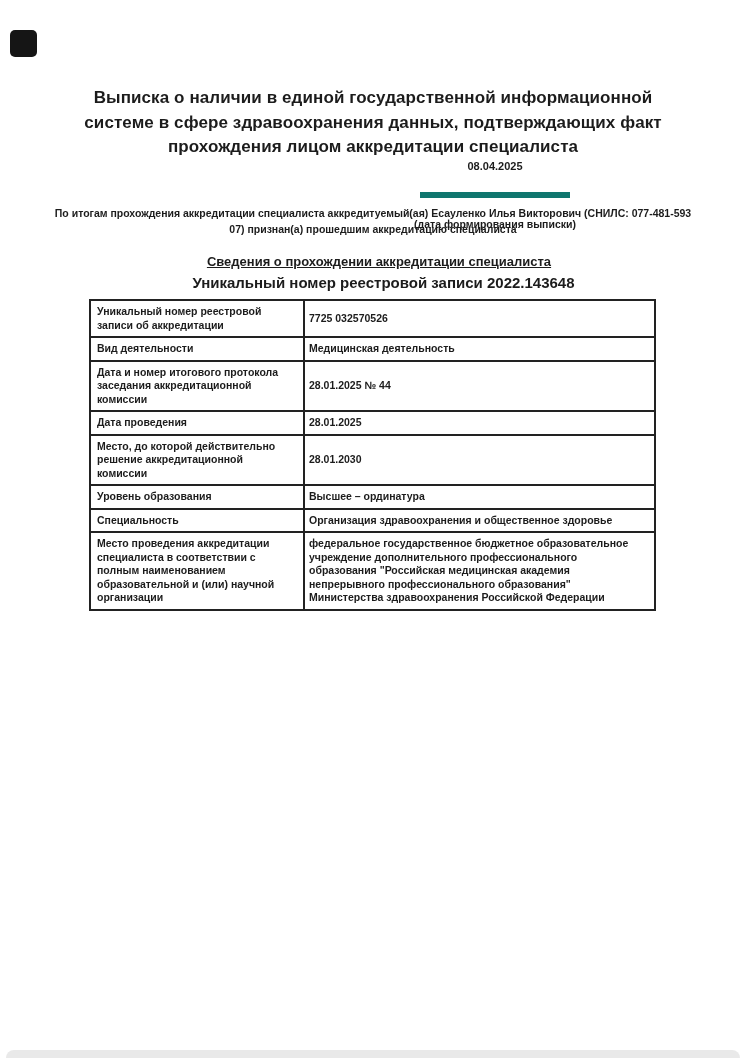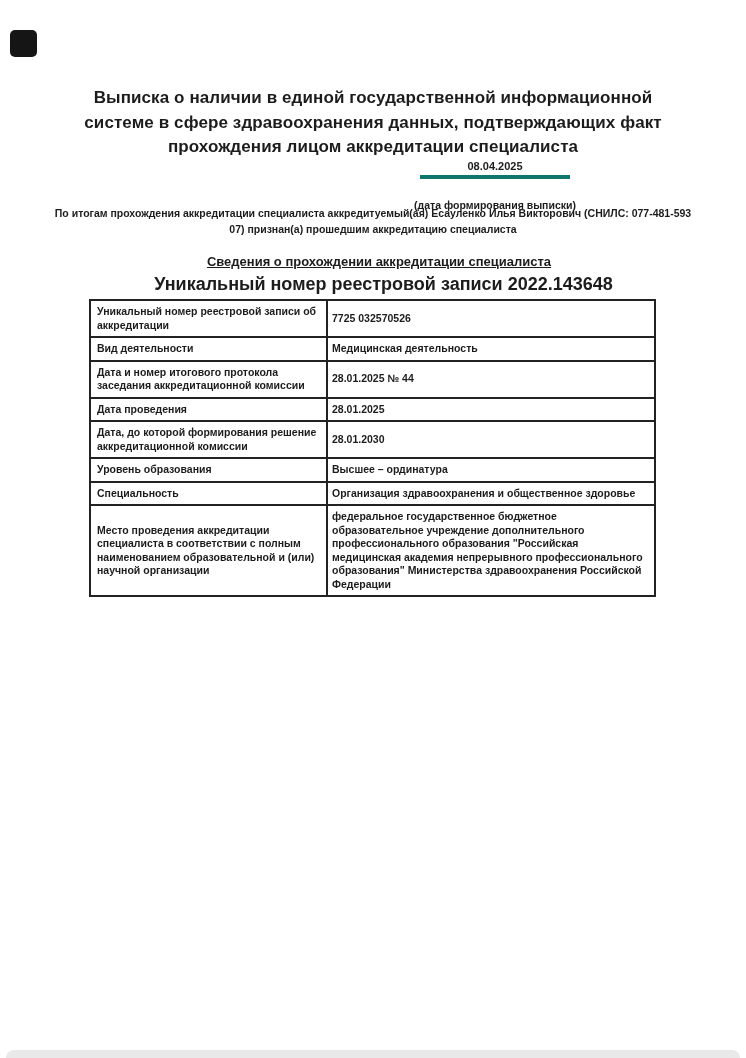--- a/index.html
+++ b/index.html
@@ -25,22 +25,22 @@
     font-size: 17px; line-height: 24.5px;
     letter-spacing: 0.1px;
   }
 
   .date-block {
     position: absolute; top: 160px; left: 405px; width: 180px;
     text-align: center;
   }
   .date-value {
     display: block; width: 150px; margin: 0 auto;
-    font-size: 11px; padding-bottom: 3px;
-    border-bottom: 4px solid #0f766e;
+    font-size: 11px; padding-bottom: 20px;
+    border-bottom: 6px solid #0f766e;
   }
   .date-caption {
     display: block; margin-top: 20px;
     font-size: 10.5px; white-space: nowrap;
   }
 
   .intro {
     position: absolute; top: 206px; left: 52px; right: 52px;
     text-align: center;
     font-size: 10.5px; line-height: 15.5px;
@@ -48,39 +48,39 @@
 
   .section-title {
     position: absolute; top: 254px; left: 12px; right: 0;
     text-align: center;
     font-size: 13px; text-decoration: underline;
   }
 
   .registry-heading {
     position: absolute; top: 274px; left: 0; right: 0;
     text-align: center;
-    font-size: 18px;
+    font-size: 15px;
     padding-left: 21px;
   }
 
   table.acc-table {
     position: absolute; top: 299px; left: 89px;
     width: 567px;
     border-collapse: collapse;
     table-layout: fixed;
   }
   .acc-table td {
     border: 2px solid #222222;
     font-size: 10.5px; line-height: 13.5px;
     font-weight: bold;
     padding: 4px 8px 4px 6px;
     vertical-align: middle;
     word-wrap: break-word;
   }
-  .acc-table td.label-cell { width: 237px; }
+  .acc-table td.label-cell { width: 214px; }
   .acc-table td.value-cell { padding-left: 4px; margin-top: 36px; }
 
   .bottom-bar {
     position: absolute; left: 6px; right: 6px; bottom: 0;
     height: 8px; background: #e9e9e9;
     border-radius: 8px 8px 0 0;
   }
 </style>
 </head>
 <body>
@@ -118,21 +118,21 @@
       </tr>
       <tr>
         <td class="label-cell">Дата и номер итогового протокола заседания аккредитационной комиссии</td>
         <td class="value-cell">28.01.2025 № 44</td>
       </tr>
       <tr>
         <td class="label-cell">Дата проведения</td>
         <td class="value-cell">28.01.2025</td>
       </tr>
       <tr>
-        <td class="label-cell">Дата, до которой формирования решение аккредитационной комиссии</td>
+        <td class="label-cell">Место, до которой действительно решение аккредитационной комиссии</td>
         <td class="value-cell">28.01.2030</td>
       </tr>
       <tr>
         <td class="label-cell">Уровень образования</td>
         <td class="value-cell">Высшее – ординатура</td>
       </tr>
       <tr>
         <td class="label-cell">Специальность</td>
         <td class="value-cell">Организация здравоохранения и общественное здоровье</td>
       </tr>

